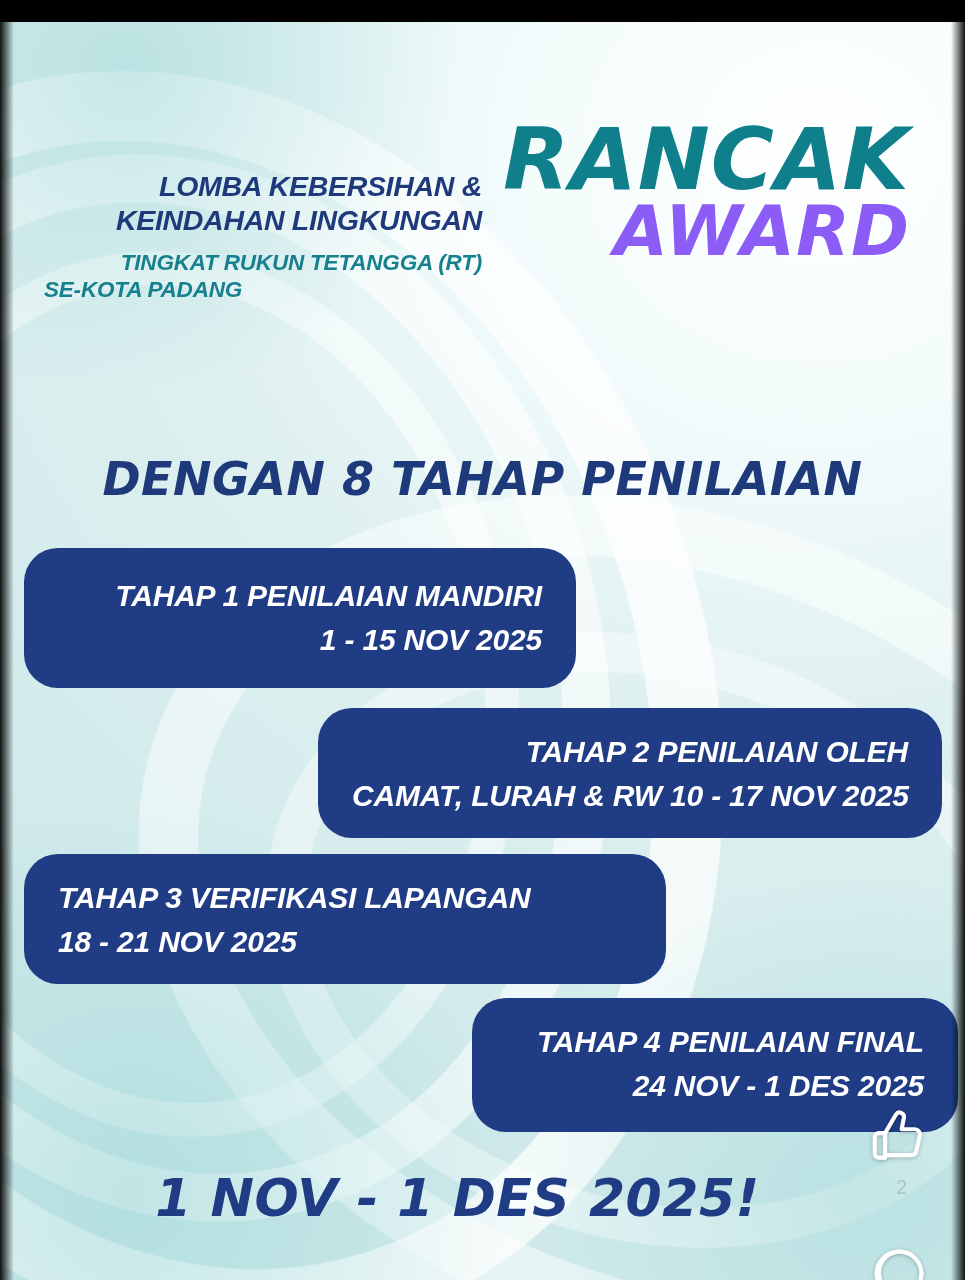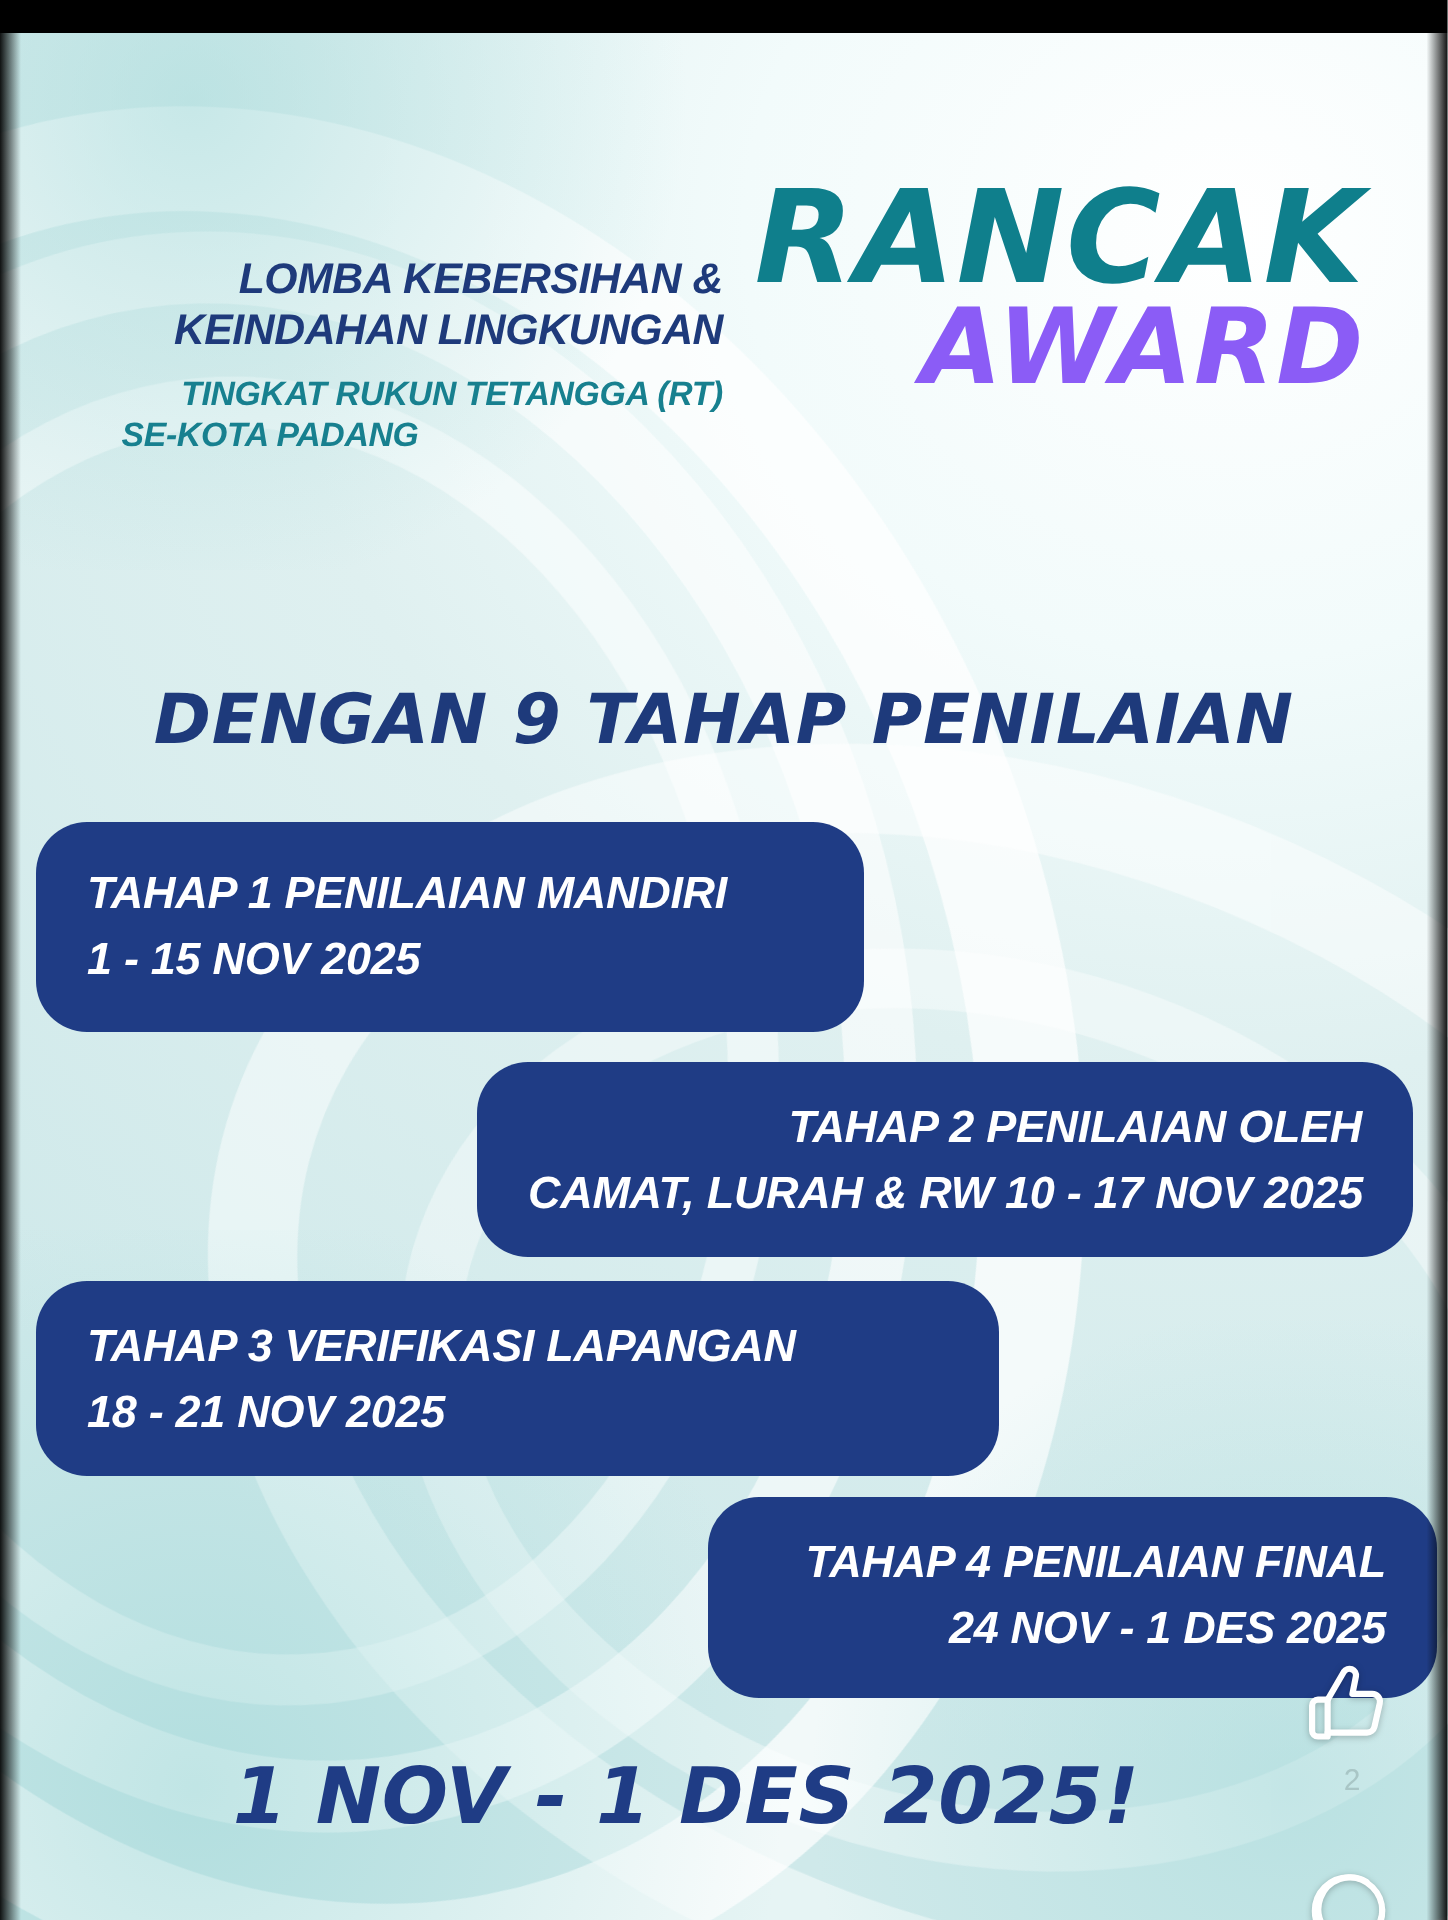--- a/index.html
+++ b/index.html
@@ -72,21 +72,21 @@
   .sub-l3, .sub-l4 {
     font-weight: 800;
     font-style: italic;
     font-size: 22.5px;
     letter-spacing: -0.2px;
     color: #17808f;
     line-height: 1.2;
     white-space: nowrap;
   }
   .sub-l3 { margin-top: 12px; }
-  .sub-l4 { text-align: left; padding-left: 2px; margin-left: 37px; }
+  .sub-l4 { text-align: left; padding-left: 2px; }
 
   .brand {
     position: absolute;
     right: 55px;
     top: 0;
     text-align: right;
   }
   .brand div {
     font-family: "DejaVu Sans", sans-serif;
     font-weight: 700;
@@ -122,21 +122,21 @@
     padding: 26px 34px 28px 34px;
   }
   .pill .l1, .pill .l2 {
     font-weight: 800;
     font-style: italic;
     font-size: 30px;
     letter-spacing: -0.2px;
     line-height: 1.45;
     white-space: nowrap;
   }
-  .pill-1 { left: 24px;  top: 548px; width: 552px; height: 140px; text-align: left; }
+  .pill-1 { left: 24px;  top: 548px; width: 552px; height: 140px; text-align: right; }
   .pill-2 { left: 318px; top: 708px; width: 624px; height: 130px; text-align: right; padding-top: 22px;}
   .pill-3 { left: 24px;  top: 854px; width: 642px; height: 130px; text-align: left; padding-top: 22px;}
   .pill-4 { left: 472px; top: 998px; width: 486px; height: 134px; text-align: right; padding-top: 22px;}
 
   
   .footer {
     position: absolute;
     left: 0; top: 1168px; width: 915px;
     text-align: center;
     font-family: "DejaVu Sans", sans-serif;
@@ -203,21 +203,21 @@
         <div class="sub-l3">TINGKAT RUKUN TETANGGA (RT)</div>
         <div class="sub-l4">SE-KOTA PADANG</div>
       </div>
 
       <div class="brand">
         <div class="brand-2">RANCAK</div>
         <div class="brand-3">AWARD</div>
       </div>
     </div>
 
-    <div class="heading">DENGAN 9 TAHAP PENILAIAN</div>
+    <div class="heading">DENGAN 8 TAHAP PENILAIAN</div>
 
     <div class="pill pill-1">
       <div class="l1">TAHAP 1 PENILAIAN MANDIRI</div>
       <div class="l2">1 - 15 NOV 2025</div>
     </div>
 
     <div class="pill pill-2">
       <div class="l1">TAHAP 2 PENILAIAN OLEH</div>
       <div class="l2">CAMAT, LURAH &amp; RW 10 - 17 NOV 2025</div>
     </div>

